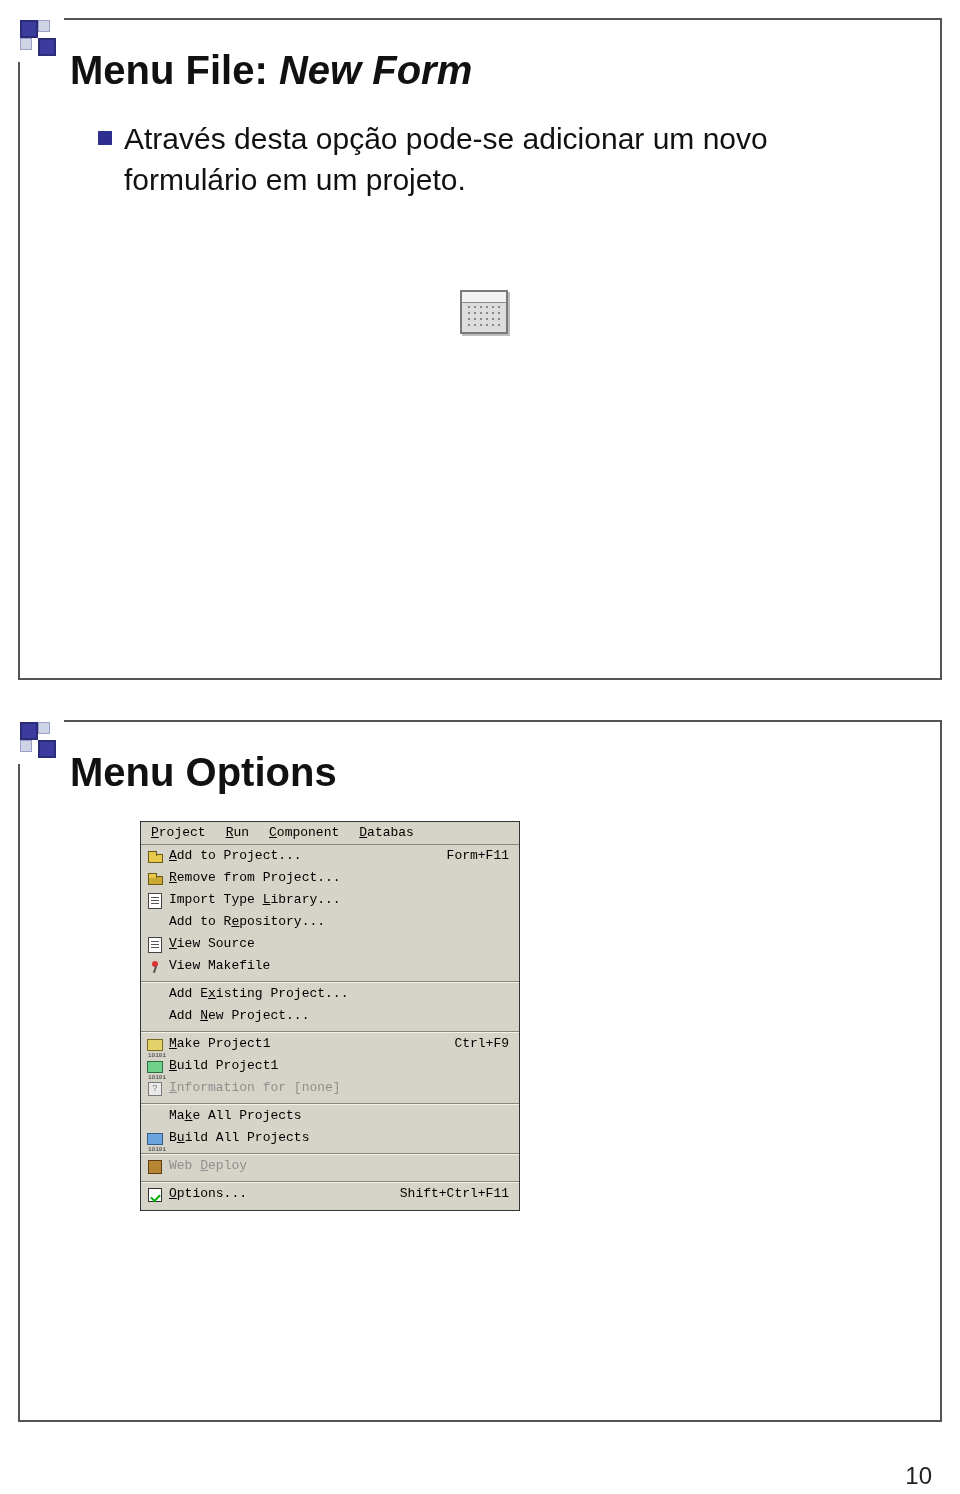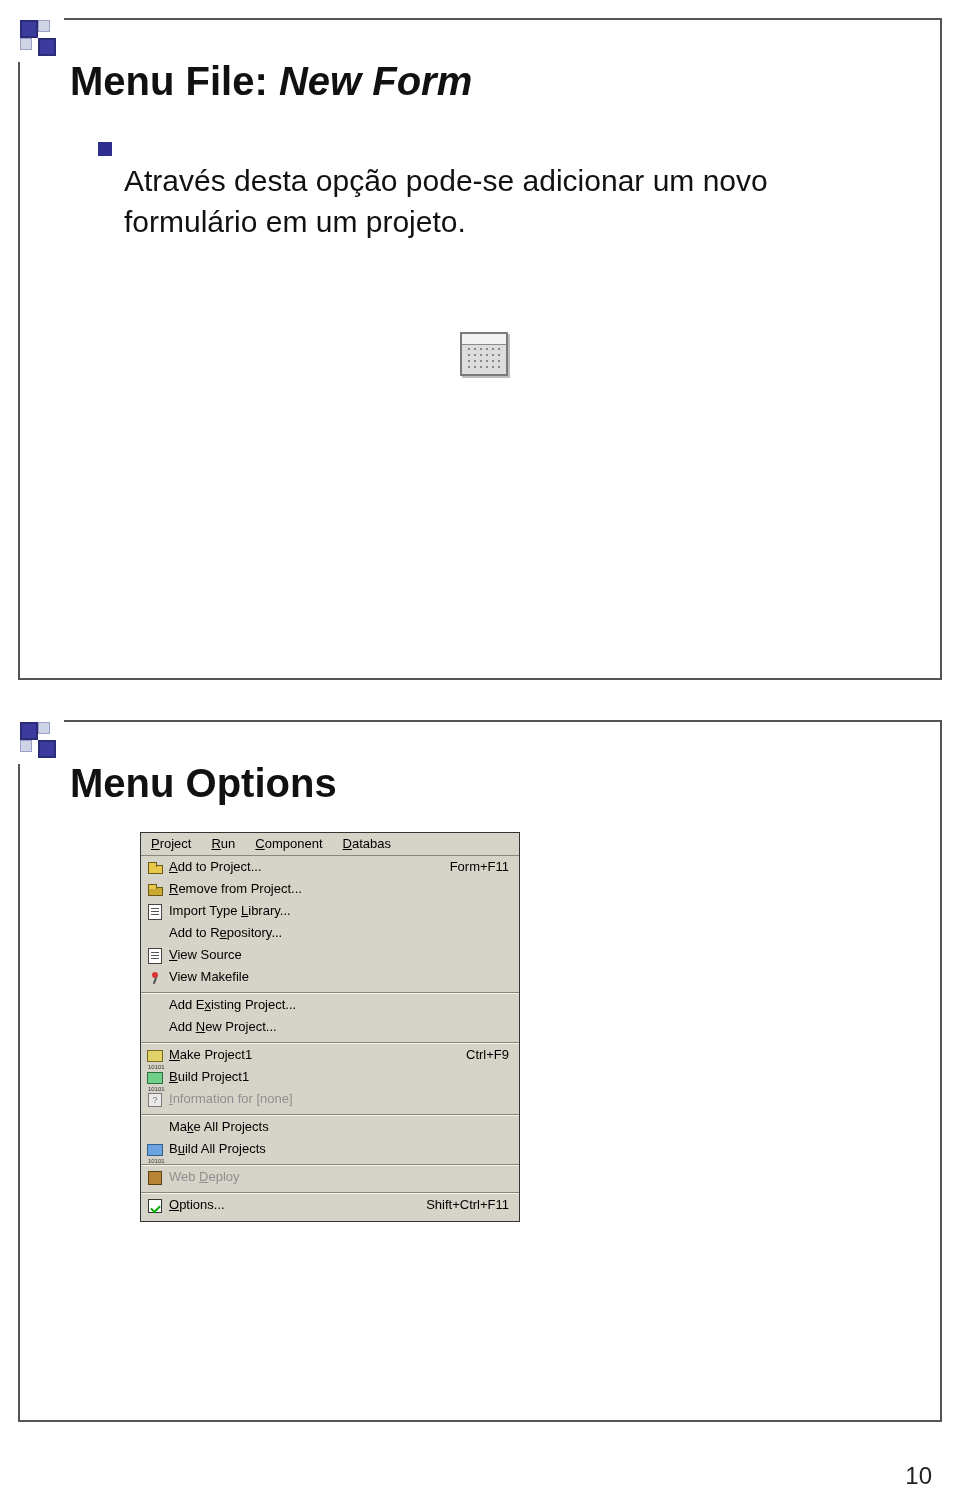--- a/index.html
+++ b/index.html
@@ -29,39 +29,39 @@
   .sq { position: absolute; box-sizing: border-box; }
   .sq.big { width: 18px; height: 18px; border: 2px solid #2b2b7a; background: #3c3c9e; }
   .sq.sm  { width: 12px; height: 12px; background: #cfd3e6; border: 1px solid #9aa0c6; }
   .corner .p1 { top: 2px;  left: 2px; }
   .corner .p2 { top: 2px;  left: 20px; }
   .corner .p3 { top: 20px; left: 2px; }
   .corner .p4 { top: 20px; left: 20px; }
 
   .title {
     font-size: 40px;
-    margin: 11px 0 26px 6px;
+    margin: 0 0 26px 6px;
     color: #111;
   }
   .title .em { font-style: italic; }
 
   .bullet-row {
     display: flex;
     align-items: flex-start;
     gap: 12px;
     margin-left: 34px;
     font-size: 30px;
     color: #111;
   }
   .bullet-mark {
     width: 14px; height: 14px; margin-top: 12px;
     background: #2e2e8e;
     flex: 0 0 auto;
   }
-  .bullet-text { line-height: 1.35; margin-top: 31px; }
+  .bullet-text { line-height: 1.35; }
 
   
   .form-icon-wrap {
     display: flex; justify-content: center;
     margin-top: 90px;
   }
   .form-icon {
     width: 44px; height: 40px;
     border: 2px solid #7a7a7a;
     background: #dedede;
@@ -85,21 +85,21 @@
     font-size: 24px;
     color: #222;
   }
 
   
   .menu-wrap {
     margin: 10px 0 0 76px;
     width: 378px;
     border: 1px solid #333;
     background: #d6d3c8;
-    font-family: Liberation Sans, sans-serif;
+    font-family: Liberation Mono, monospace;
     font-size: 13px;
     color: #000;
   }
   .menubar {
     display: flex;
     gap: 20px;
     padding: 3px 10px 4px 10px;
     border-bottom: 1px solid #8a887d;
     background: #d6d3c8;
   }

